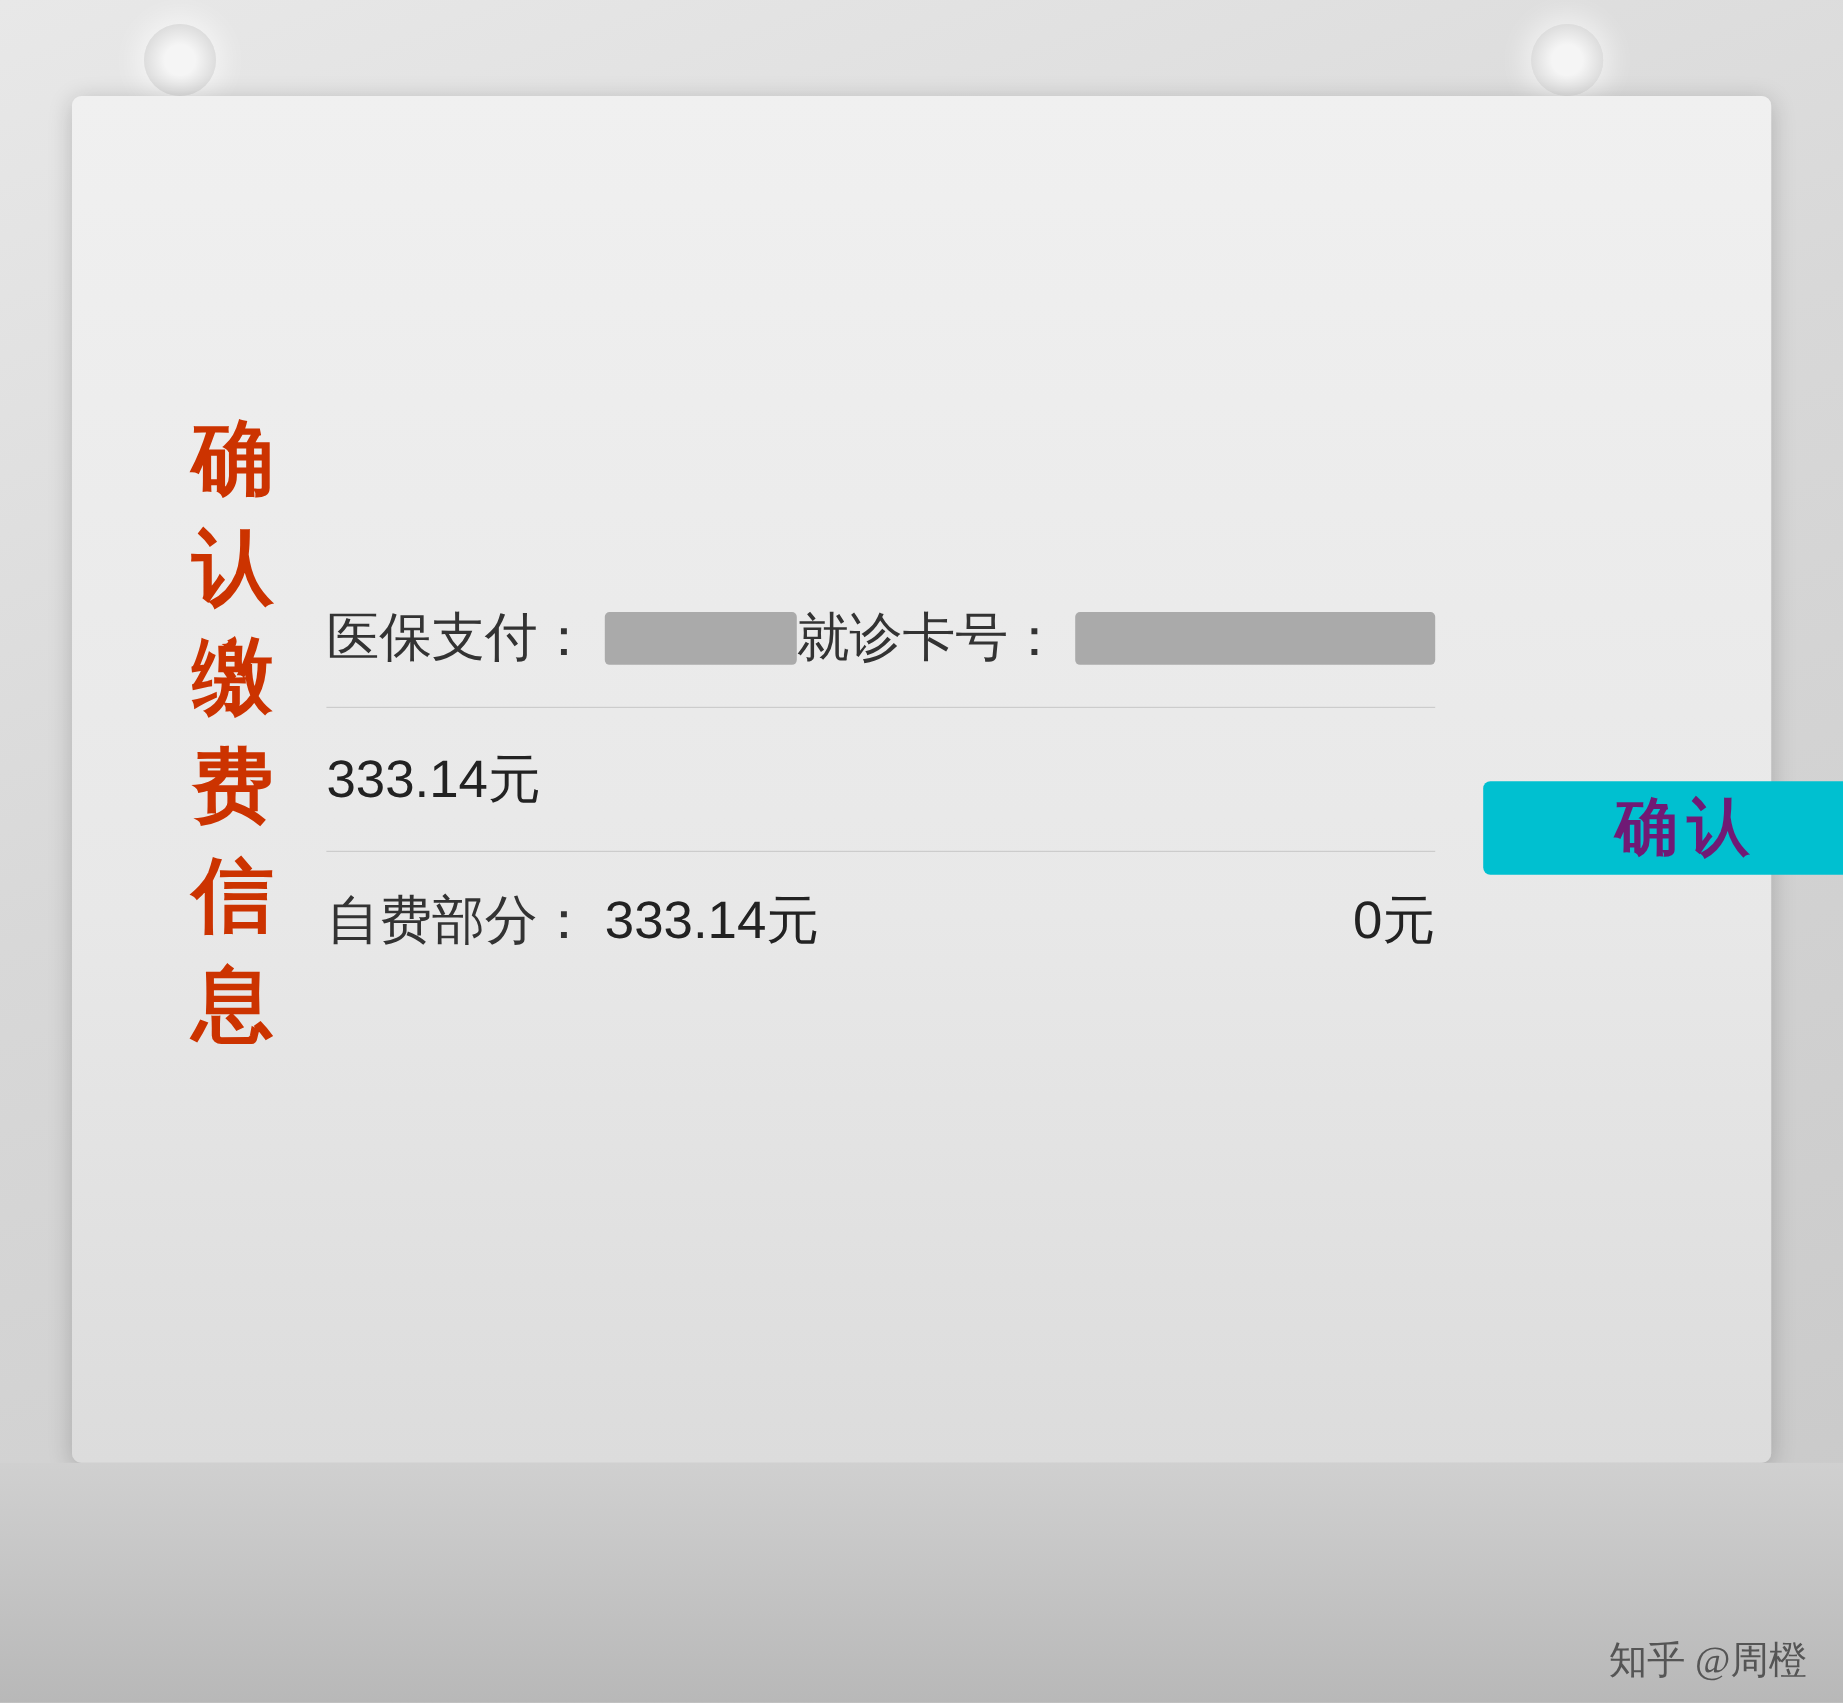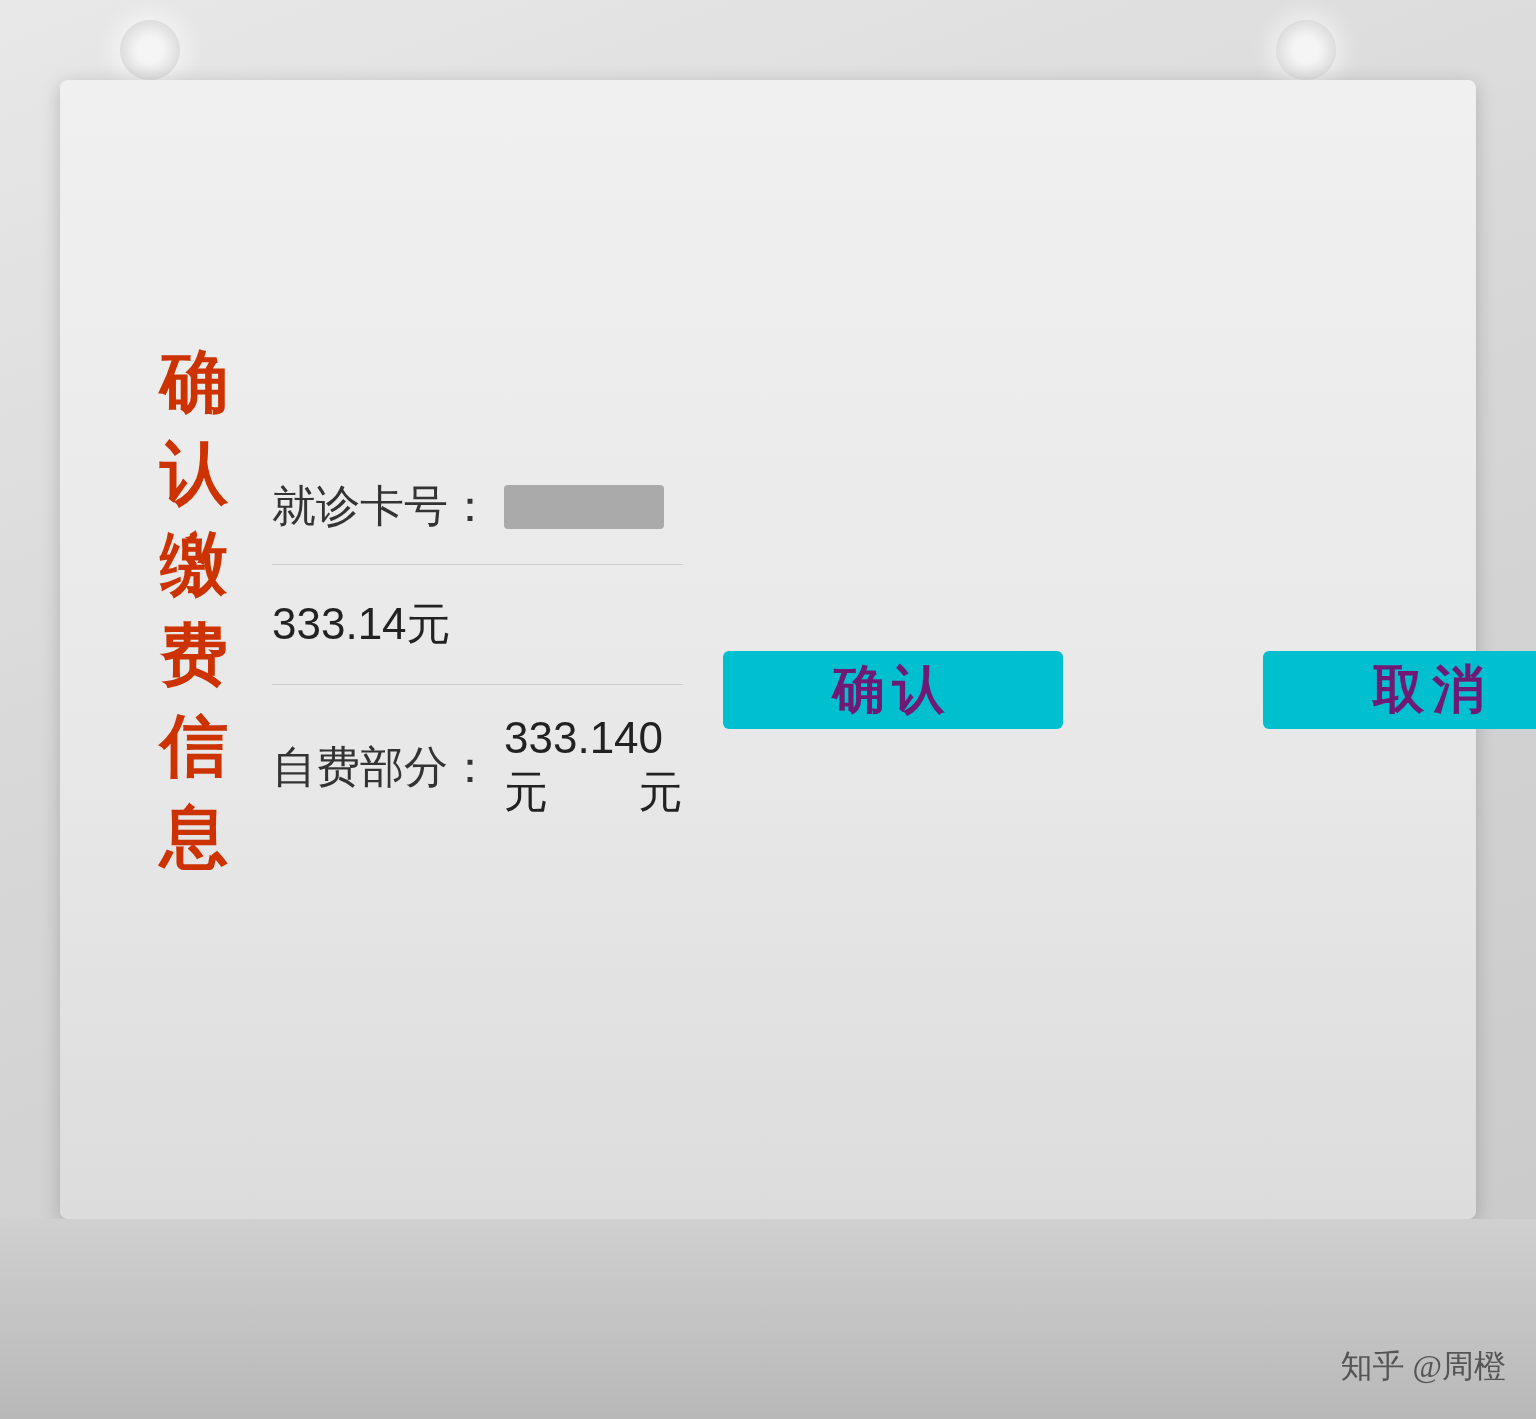--- a/index.html
+++ b/index.html
@@ -144,21 +144,21 @@
       border-radius: 6px;
       cursor: pointer;
       letter-spacing: 8px;
       display: flex;
       align-items: center;
       justify-content: center;
     }
 
     .watermark {
       position: absolute;
-      bottom: 30px;
+      bottom: 13px;
       right: 30px;
       font-size: 32px;
       color: #555;
       font-family: 'SimSun', serif;
     }
 
     .bottom-area {
       position: absolute;
       bottom: 0;
       left: 0;
@@ -176,22 +176,26 @@
 <div class="ceiling-light-right"></div>
 
 <div class="screen-container">
 
   <h1 class="page-title">确认缴费信息</h1>
 
   <div class="info-section">
 
     <div class="info-row row-double">
       <div class="info-item">
+        <span class="info-item-label">医保支付：</span>
+        <span class="info-item-value blurred"></span>
+      </div>
+      <div class="info-item">
         <span class="info-item-label">就诊卡号：</span>
-        <span class="info-item-value blurred"></span>
+        <span class="info-item-value blurred" style="min-width:300px;"></span>
       </div>
     </div>
 
     <div class="info-row total-row">
       <div class="info-item">
         <span class="info-item-value">333.14元</span>
       </div>
     </div>
 
     <div class="info-row row-double">

